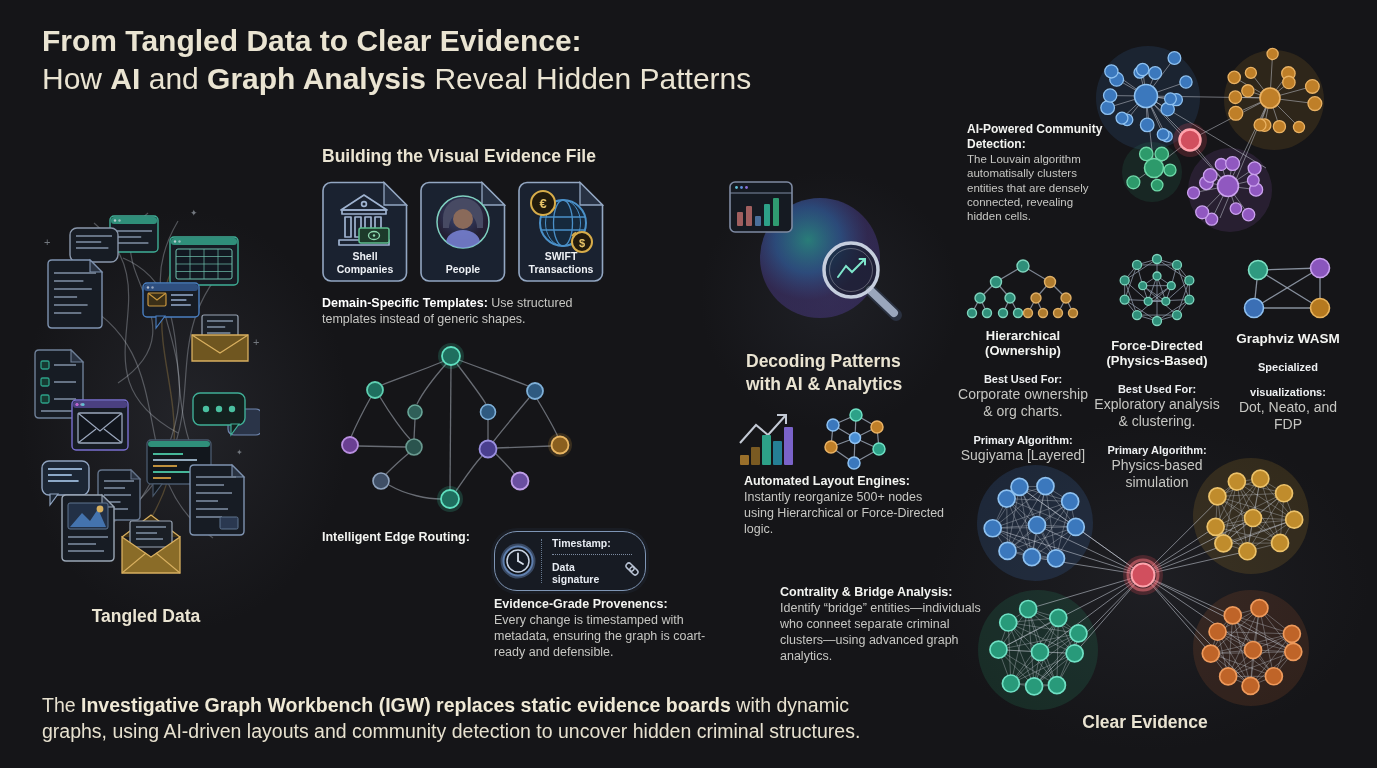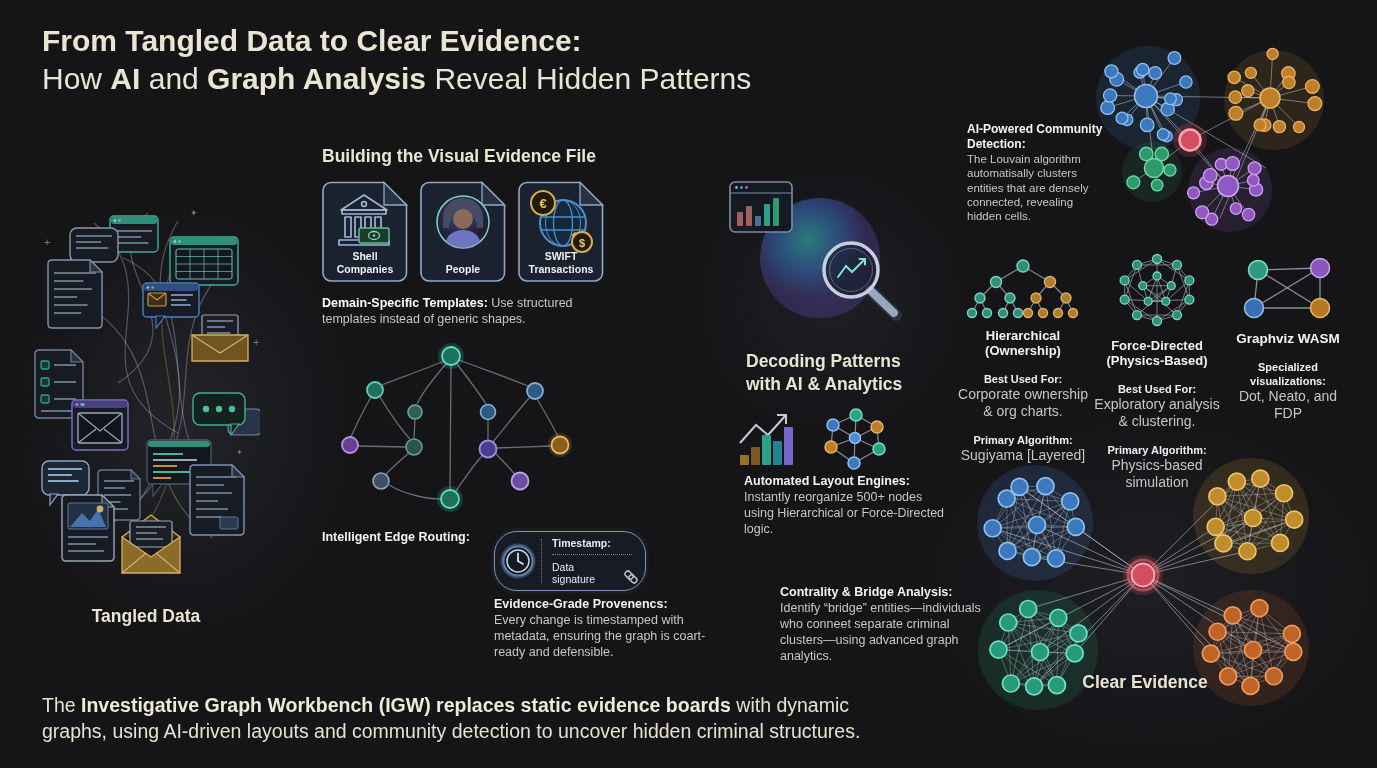--- a/index.html
+++ b/index.html
@@ -24,21 +24,21 @@
   .card .cl{position:absolute;left:3px;right:3px;bottom:7px;text-align:center;font-size:10.5px;
             font-weight:700;color:#eef1f5;line-height:1.18}
   .prov{position:absolute;left:494px;top:531px;width:150px;height:58px;border:1.5px solid #7e95b5;
         border-radius:23px;background:rgba(26,33,46,.55);box-shadow:0 0 0 3px rgba(90,130,190,.07);
         display:flex;align-items:center}
   .prov .clk{width:46px;display:flex;justify-content:center}
   .prov .sep{width:0;border-left:1.6px dotted #66788f;align-self:stretch;margin:7px 0}
   .prov .rt{flex:1;padding:6px 6px 6px 10px}
   .prov .tsl{font-size:10.5px;font-weight:700;color:#e8ecf2}
   .prov .dotrule{border-bottom:1.6px dotted #7c8aa0;margin:5px 0 6px;width:80px}
-  .prov .sig{font-size:10.5px;font-weight:400;color:#e8ecf2;display:flex;align-items:flex-end;gap:5px}
+  .prov .sig{font-size:10.5px;font-weight:700;color:#e8ecf2;display:flex;align-items:flex-start;gap:5px}
   .dech{position:absolute;left:746px;top:350px;font-size:17.5px;font-weight:700;color:#eae4d2;line-height:1.3}
   .algo{position:absolute;text-align:center}
   .algo .ti{font-weight:700;font-size:13px;color:#f3f4f1;line-height:1.15;margin-top:5px}
   .algo .bl{font-weight:700;font-size:11px;color:#eef0f2;margin-top:14px;line-height:1.2}
   .algo .bt{font-size:14px;color:#c6c6c2;line-height:1.2}
   .footer{position:absolute;left:42px;top:692px;width:870px;font-size:19.5px;color:#e7e1cf;line-height:1.34}
   .footer b{font-weight:700;color:#efe9d6}
   .spark{position:absolute;color:#73787f;font-size:11px}
 </style>
 </head>
@@ -667,21 +667,21 @@
         <line x1="88" y1="14" x2="88" y2="54"></line>
           <line x1="22" y1="54" x2="88" y2="54"></line>
       </g>
       <circle cx="26" cy="16" r="9.5" fill="#2f9a80" stroke="#7fe0c4" stroke-width="1.6"></circle>
       <circle cx="88" cy="14" r="9.5" fill="#8a56bd" stroke="#c9a0ee" stroke-width="1.6"></circle>
       <circle cx="22" cy="54" r="9.5" fill="#3b6fb5" stroke="#8fc0f0" stroke-width="1.6"></circle>
       <circle cx="88" cy="54" r="9.5" fill="#b5791f" stroke="#e8b35c" stroke-width="1.6"></circle>
     </svg>
     <div class="ti" style="font-size:13.5px">Graphviz WASM</div>
     <div class="bl">Specialized</div>
-    <div class="bl" style="margin-top:1px">visualizations:</div>
+    <div class="bl" style="margin-top:12px">visualizations:</div>
     <div class="bt">Dot, Neato, and FDP</div>
   </div>
 
   <svg id="clear-svg" class="abs" style="left:963px;top:438px" width="372" height="288">
       <circle cx="72" cy="85" r="58" fill="rgba(65,115,185,.20)"></circle>
       <circle cx="288" cy="78" r="58" fill="rgba(195,150,50,.17)"></circle>
       <circle cx="75" cy="212" r="60" fill="rgba(40,160,115,.17)"></circle>
       <circle cx="288" cy="210" r="58" fill="rgba(185,95,45,.17)"></circle>
       <line x1="112.77184673385679" y1="88.96650841563185" x2="92.99267419236413" y2="120.3777010990436" stroke="#c9ced8" stroke-width="1" stroke-opacity="0.35"></line>
       <line x1="112.77184673385679" y1="88.96650841563185" x2="68.83570505127757" y2="119.19503889531245" stroke="#c9ced8" stroke-width="1" stroke-opacity="0.35"></line>
@@ -920,20 +920,20 @@
       <circle cx="247.78352228626298" cy="215.592066571" r="8.5" fill="#bf6428" stroke="#ee9a5c" stroke-width="1.7"></circle>
       <circle cx="254.55794919152146" cy="193.74627851165025" r="8.5" fill="#bf6428" stroke="#ee9a5c" stroke-width="1.7"></circle>
       <circle cx="269.7511714353438" cy="177.4208026702172" r="8.5" fill="#bf6428" stroke="#ee9a5c" stroke-width="1.7"></circle>
       <circle cx="296.43008977428013" cy="170.16001179142756" r="8.5" fill="#bf6428" stroke="#ee9a5c" stroke-width="1.7"></circle>
       <circle cx="328.869940093171" cy="195.7994867674247" r="8.5" fill="#bf6428" stroke="#ee9a5c" stroke-width="1.7"></circle>
       <circle cx="290" cy="212" r="8.5" fill="#bf6428" stroke="#ee9a5c" stroke-width="1.7"></circle>
       <circle cx="180" cy="137" r="20" fill="rgba(210,70,85,.25)"></circle>
       <circle cx="180" cy="137" r="15" fill="none" stroke="rgba(255,120,130,.5)" stroke-width="3"></circle>
       <circle cx="180" cy="137" r="11.5" fill="#d14f5e" stroke="#ffa3ac" stroke-width="2"></circle>
     </svg>
-  <div class="label" style="left:1055px;top:672px;width:180px">Clear Evidence</div>
+  <div class="label" style="left:1055px;top:712px;width:180px">Clear Evidence</div>
 
   <div class="footer">
     <div><span>The </span><b>Investigative Graph Workbench (IGW) replaces static evidence boards</b><span> with dynamic</span></div>
     <div>graphs, using AI-driven layouts and community detection to uncover hidden criminal structures.</div>
   </div>
 
 </div>
 
 </body></html>

